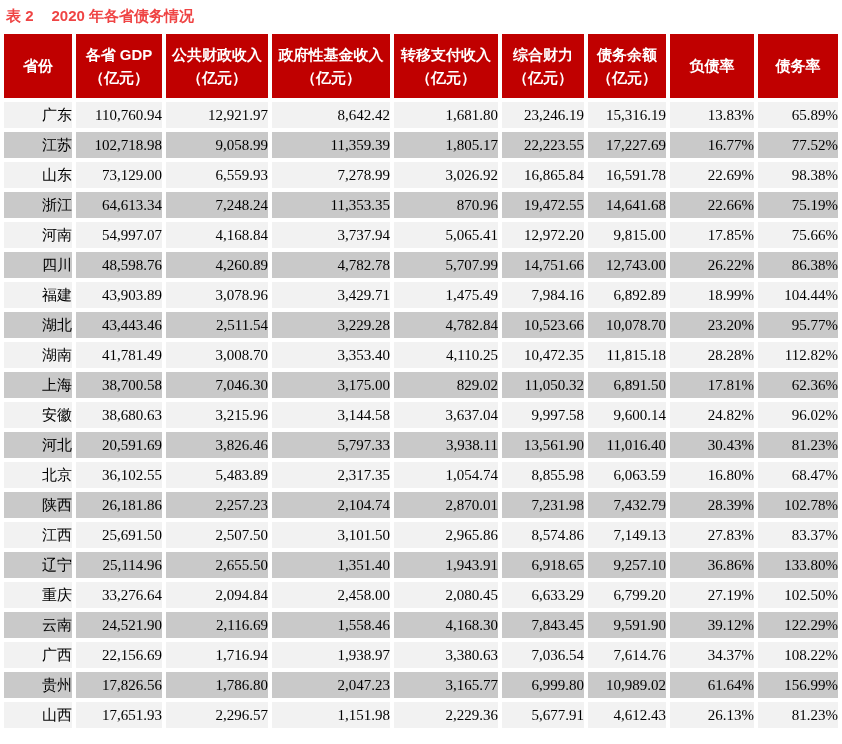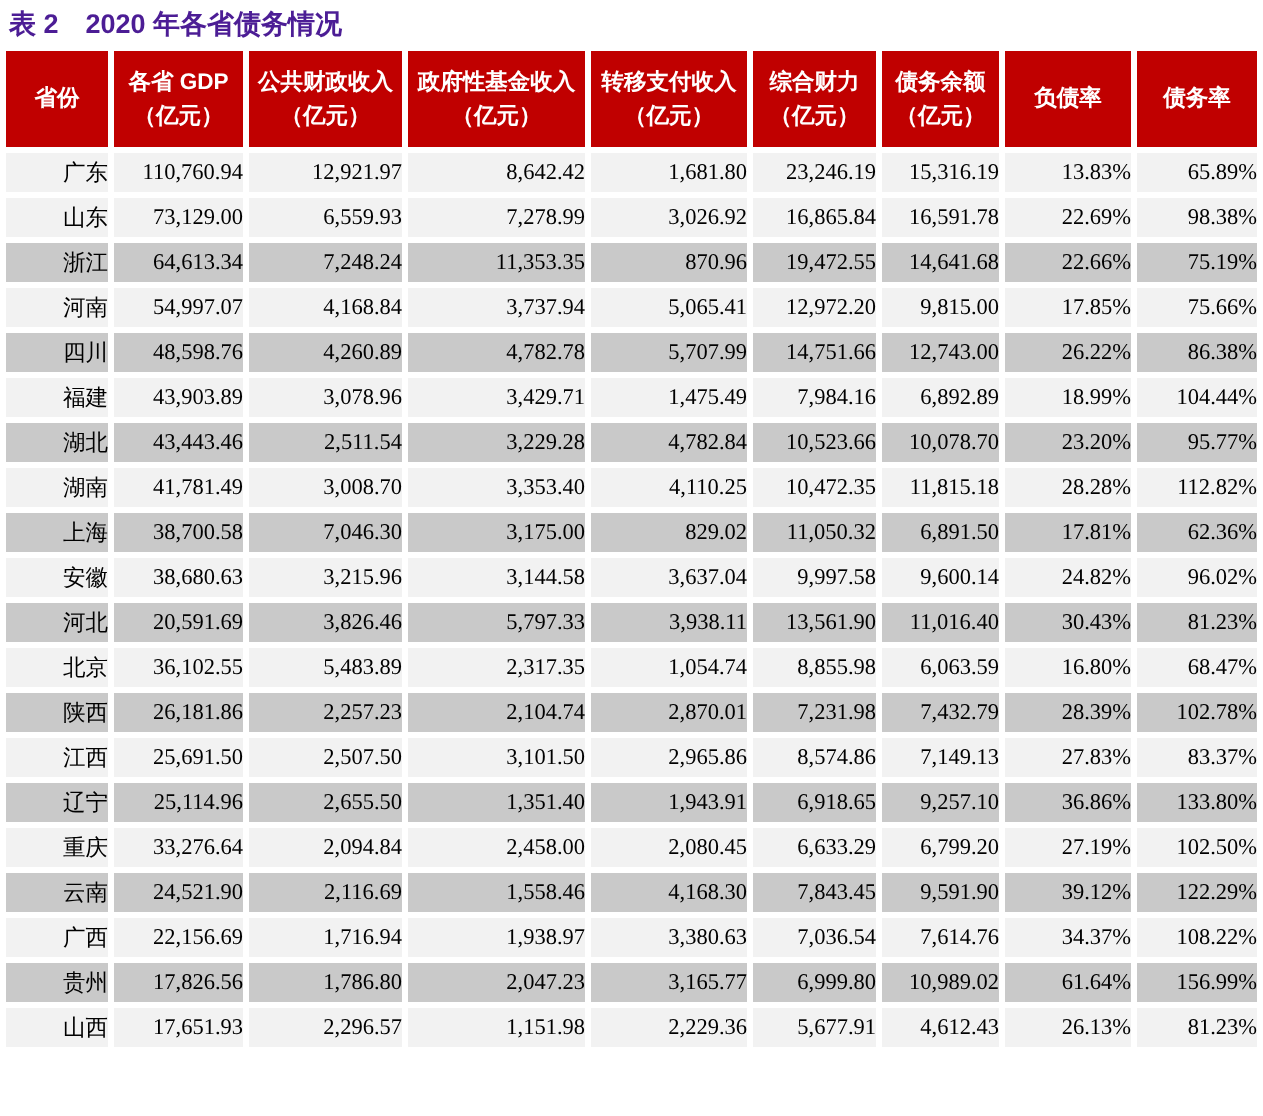--- a/index.html
+++ b/index.html
@@ -11,22 +11,22 @@
     overflow: hidden;
   }
   .page {
     width: 842px;
     height: 744px;
     box-sizing: border-box;
   }
   .caption {
     font-family: "Liberation Sans", sans-serif;
     font-weight: bold;
-    font-size: 18px;
-    color: #4c1d95;
+    font-size: 15px;
+    color: #ef4444;
     padding: 5px 0 0 6px;
     height: 25px;
     line-height: 22px;
     white-space: nowrap;
   }
   .caption .cap-label { margin-right: 18px; }
   table.debt-table {
     border-collapse: separate;
     border-spacing: 4px 4px;
     table-layout: fixed;
@@ -98,20 +98,31 @@
           <td class="province">广东</td>
           <td class="num">110,760.94</td>
           <td class="num">12,921.97</td>
           <td class="num">8,642.42</td>
           <td class="num">1,681.80</td>
           <td class="num">23,246.19</td>
           <td class="num">15,316.19</td>
           <td class="num">13.83%</td>
           <td class="num">65.89%</td>
         </tr>
+        <tr class="dark">
+          <td class="province">江苏</td>
+          <td class="num">102,718.98</td>
+          <td class="num">9,058.99</td>
+          <td class="num">11,359.39</td>
+          <td class="num">1,805.17</td>
+          <td class="num">22,223.55</td>
+          <td class="num">17,227.69</td>
+          <td class="num">16.77%</td>
+          <td class="num">77.52%</td>
+        </tr>
         <tr class="light">
           <td class="province">山东</td>
           <td class="num">73,129.00</td>
           <td class="num">6,559.93</td>
           <td class="num">7,278.99</td>
           <td class="num">3,026.92</td>
           <td class="num">16,865.84</td>
           <td class="num">16,591.78</td>
           <td class="num">22.69%</td>
           <td class="num">98.38%</td>

